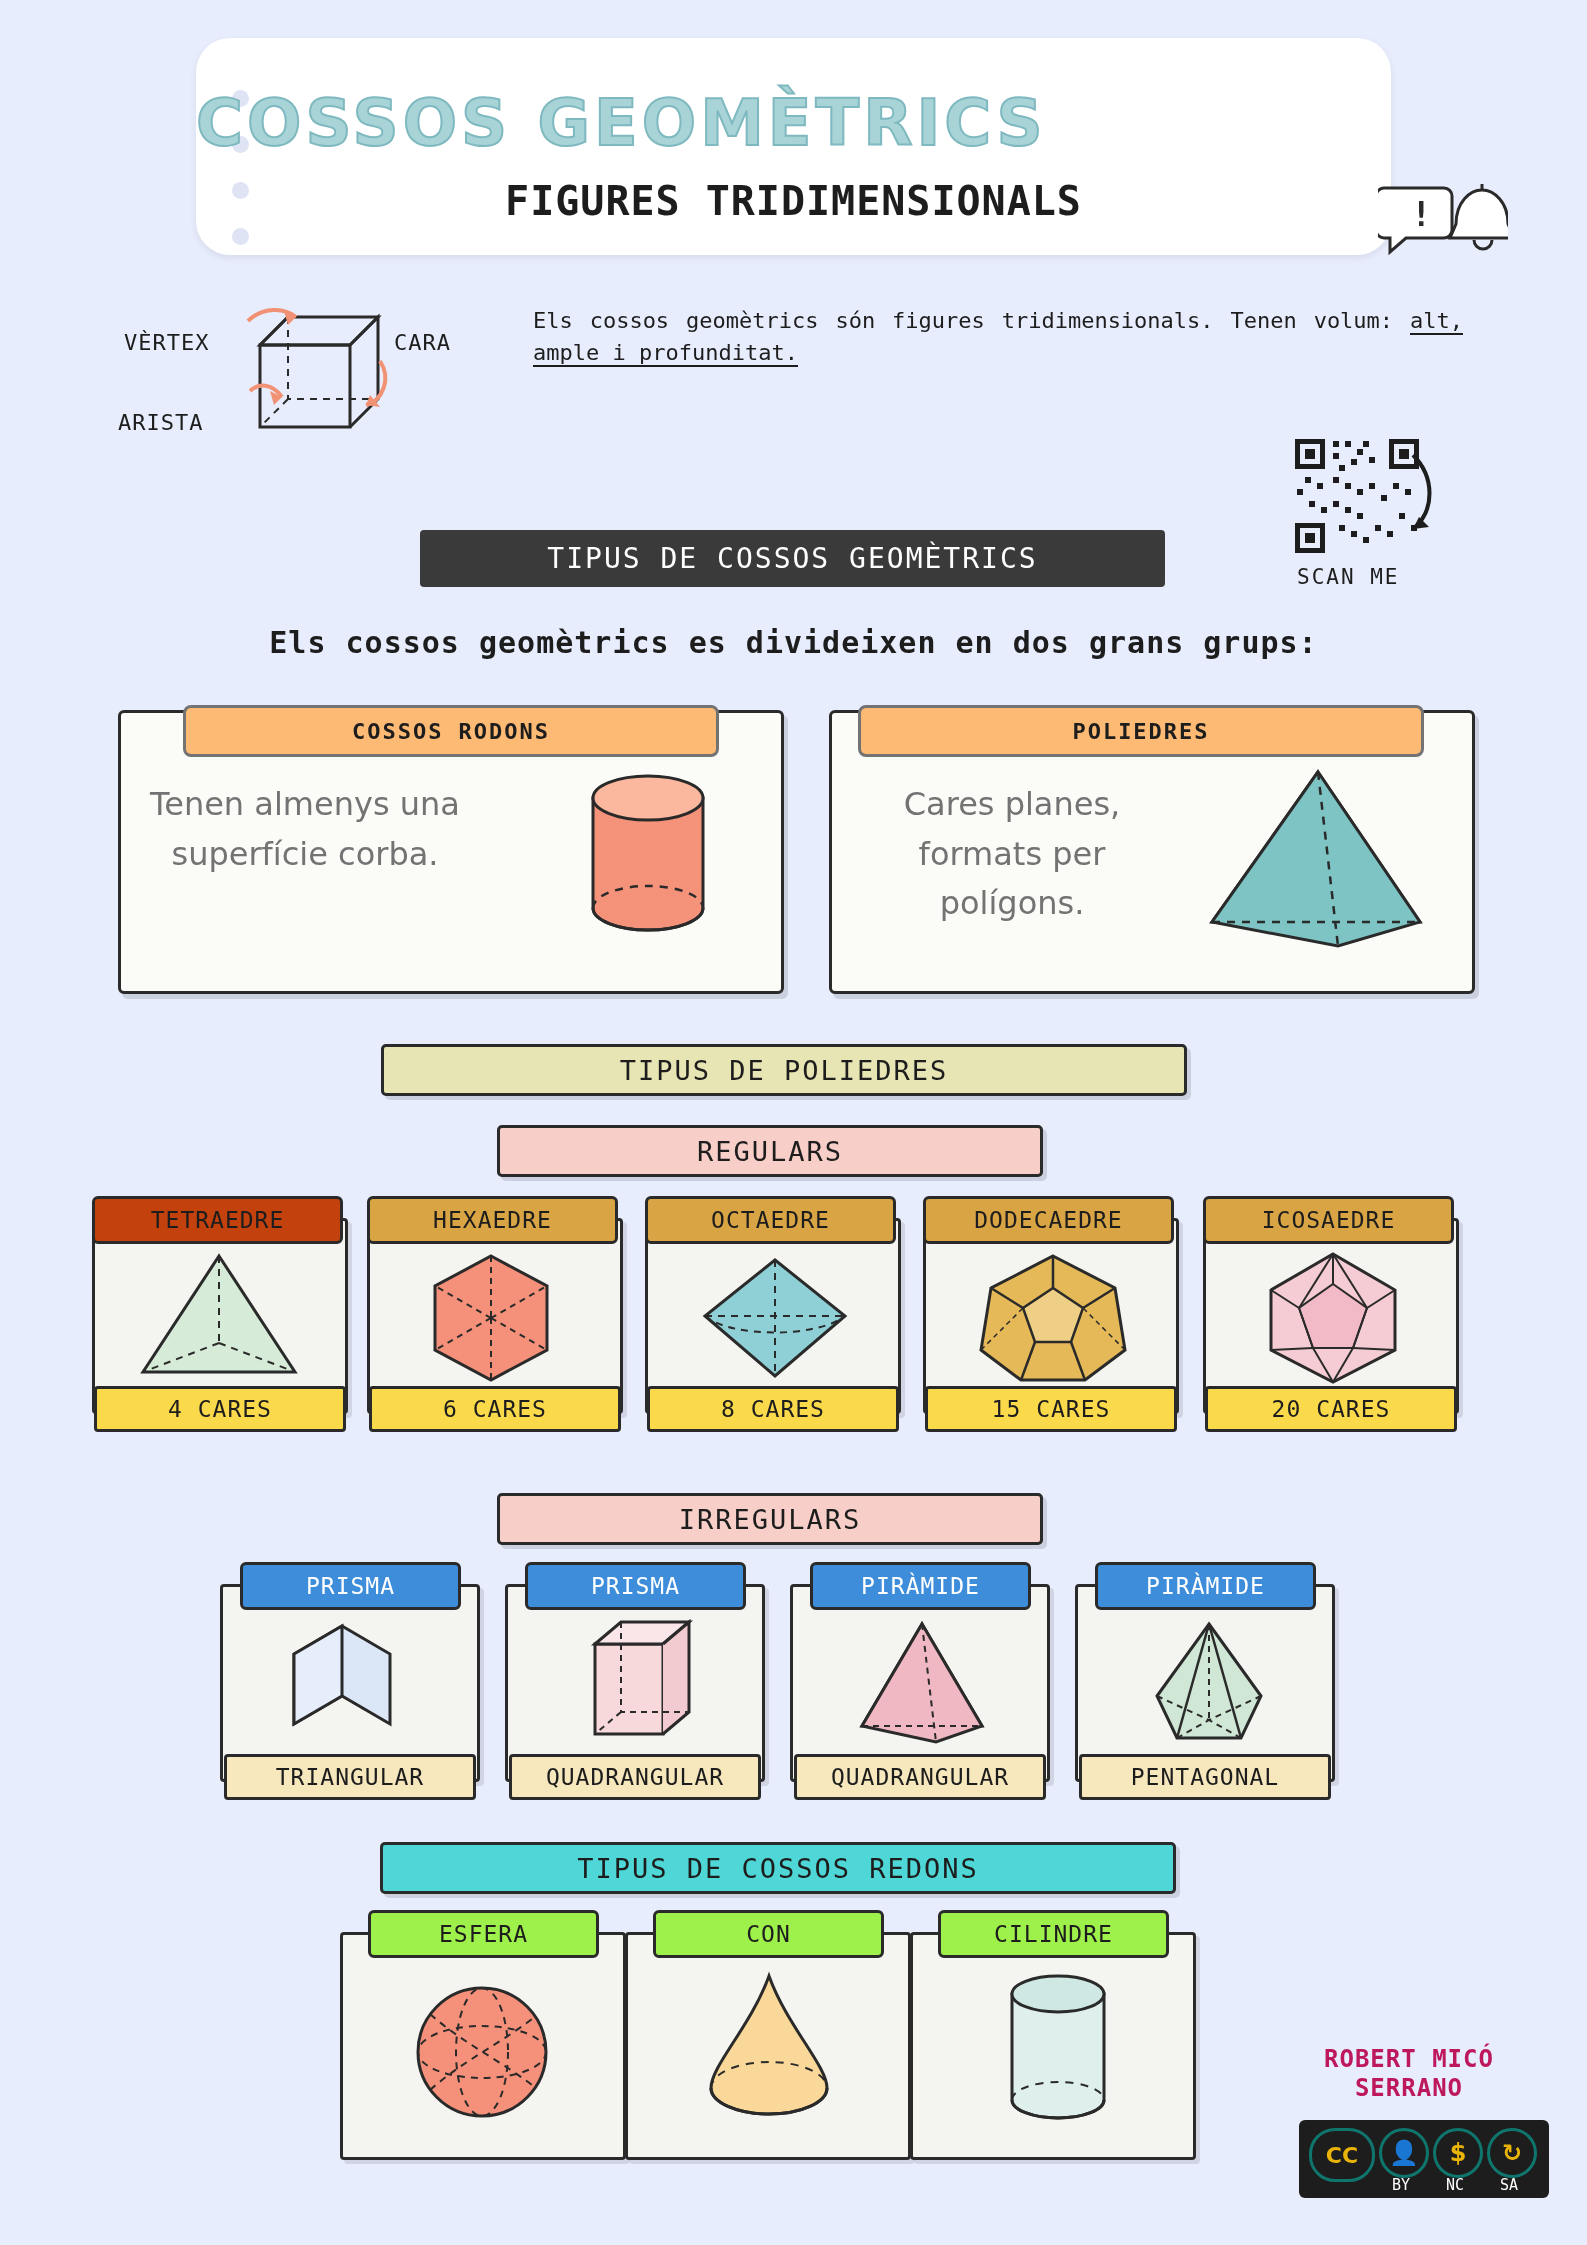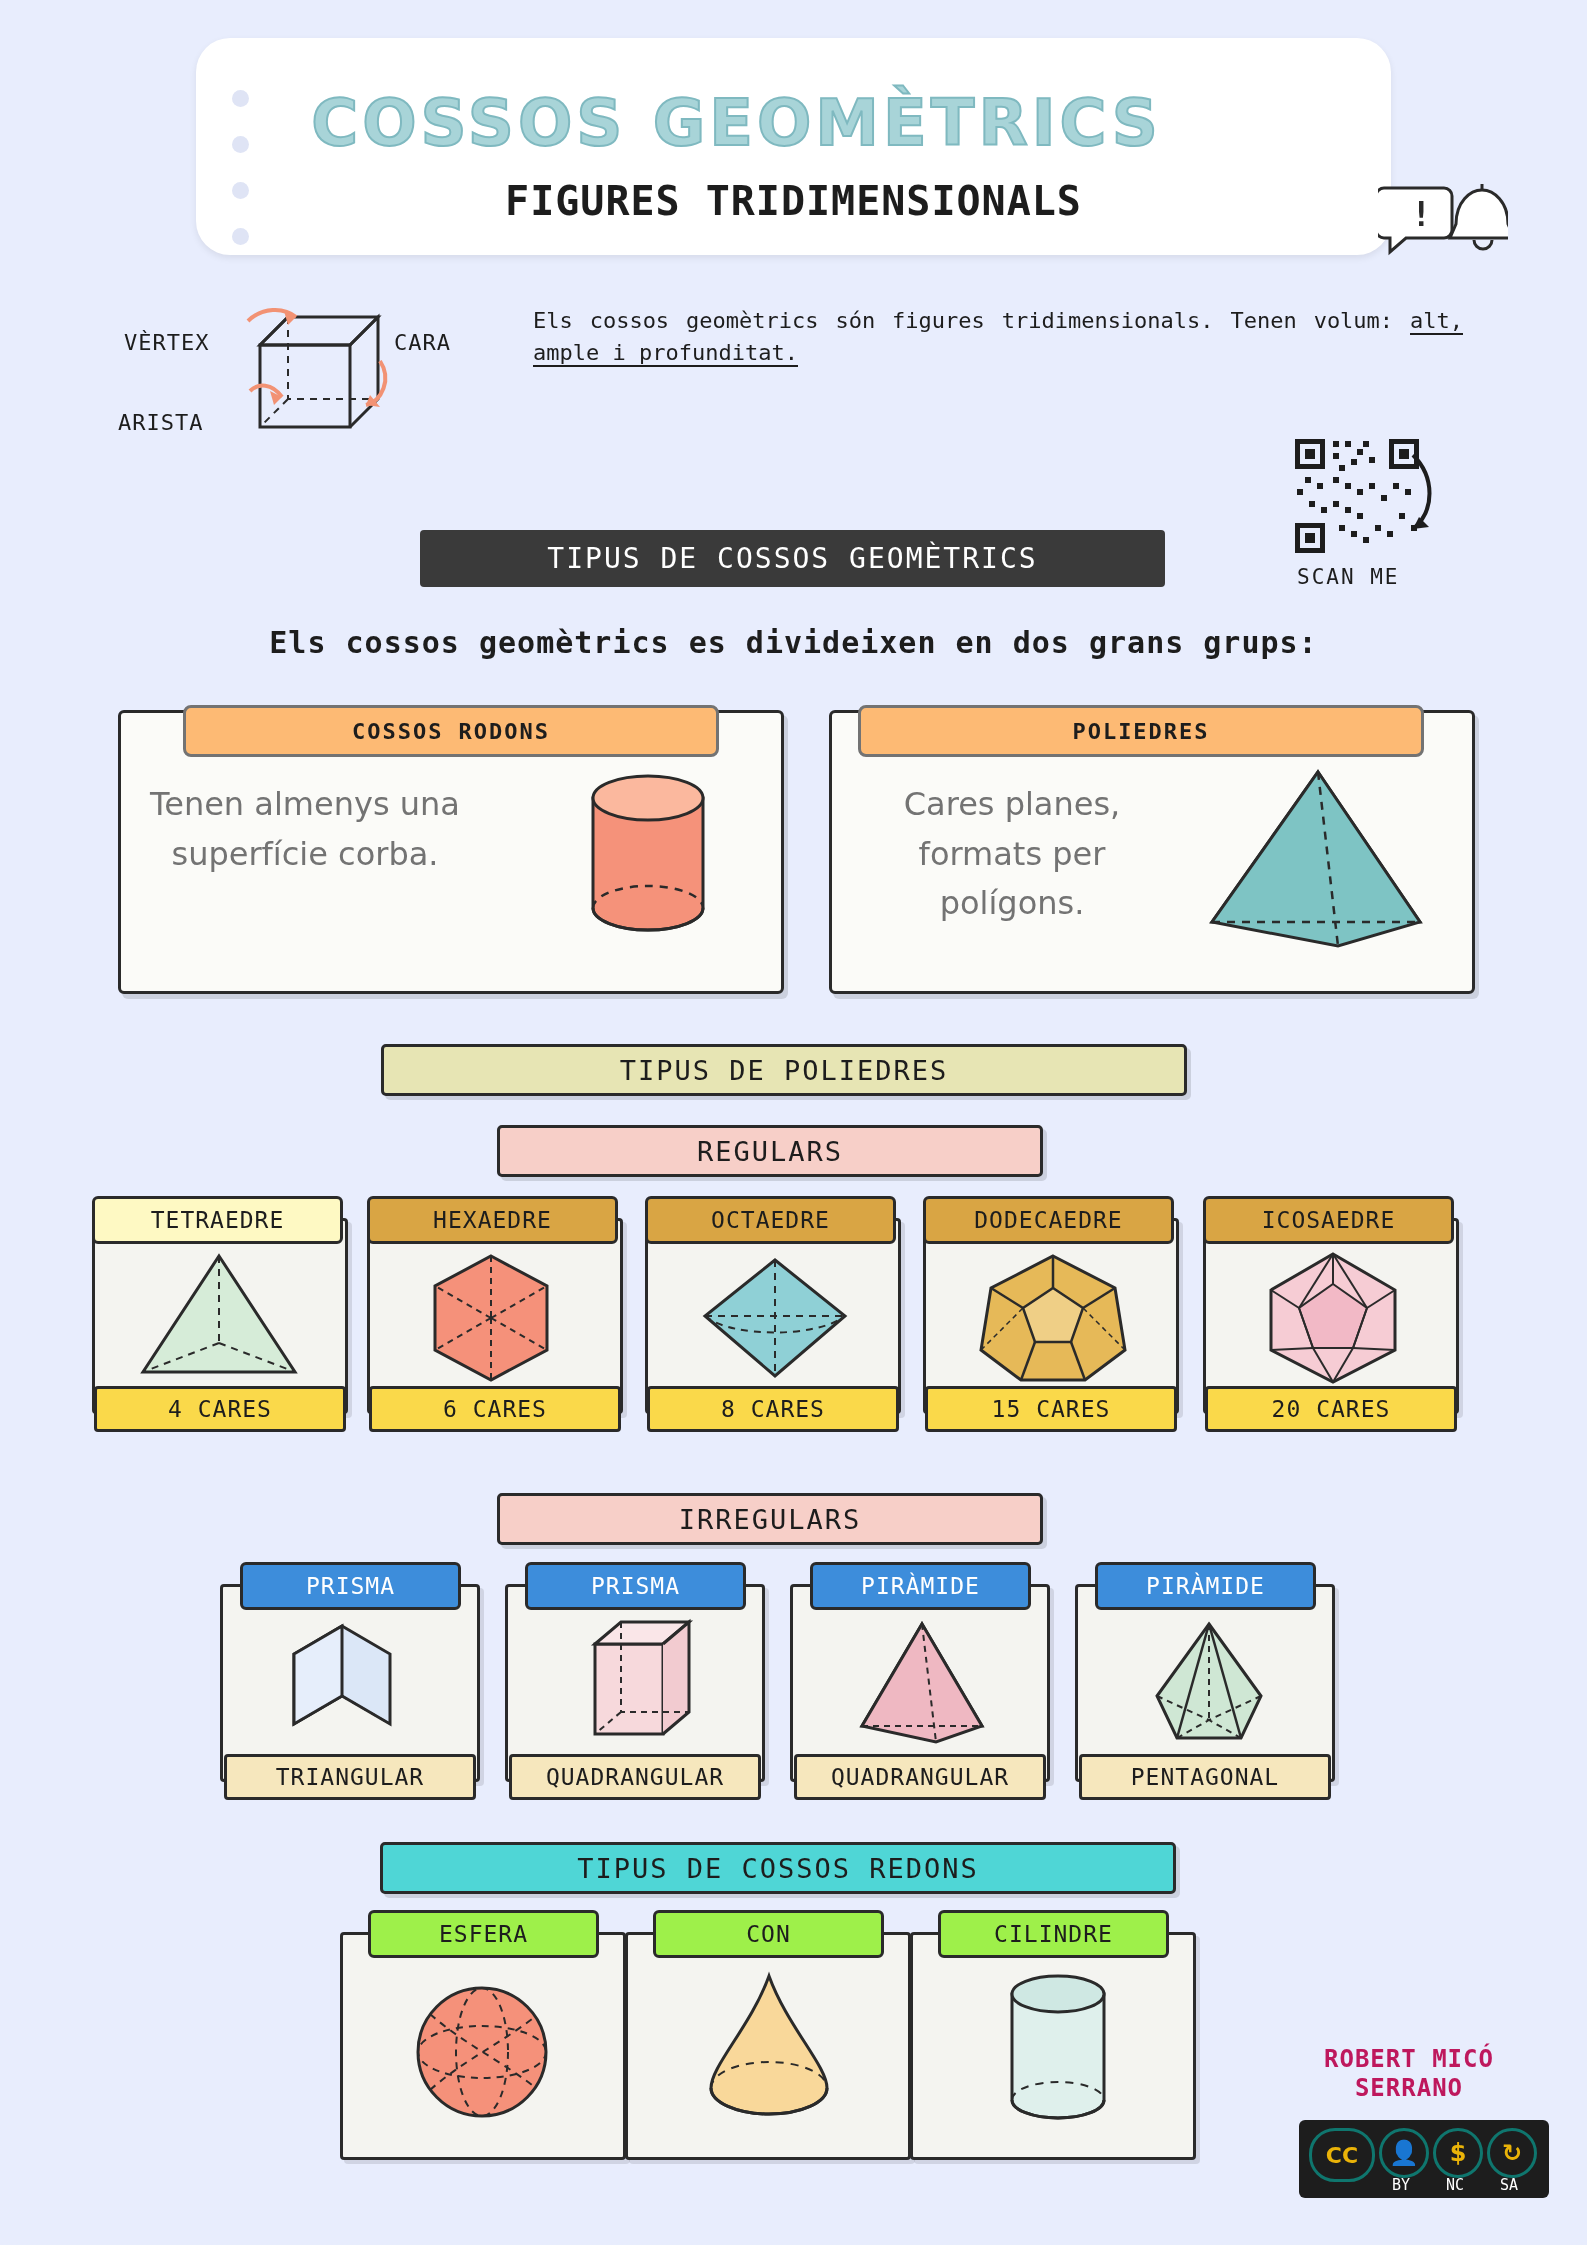--- a/index.html
+++ b/index.html
@@ -13,21 +13,21 @@
   .page{position:relative;width:1587px;height:2245px;}
 
   
   .header-card{
     position:absolute;left:196px;top:38px;width:1195px;height:217px;
     background:#ffffff;border-radius:34px;
     box-shadow:0 3px 7px rgba(0,0,0,.08);
   }
   .punch{position:absolute;left:232px;width:17px;height:17px;border-radius:50%;background:#dfe4f5;}
   .title-main{
-    position:absolute;left:0;top:48px;width:1081px;text-align:center;
+    position:absolute;left:0;top:48px;width:1081px;
     font-family:"DejaVu Sans", sans-serif;
     font-size:64px;font-weight:bold;letter-spacing:4px;
     color:#a8d4d8;
     -webkit-text-stroke:2px #7fb9c0;
   }
   .title-sub{
     position:absolute;left:0;top:140px;width:1195px;text-align:center;
     font-family:"DejaVu Sans Mono", monospace;
     font-size:40px;font-weight:bold;letter-spacing:1px;color:#1d1d1d;
   }
@@ -219,21 +219,21 @@
     <polygon points="128,12 230,162 148,186 22,162" fill="#7ec4c4" stroke="#2a2a2a" stroke-width="3"></polygon>
     <line x1="128" y1="12" x2="148" y2="186" stroke="#2a2a2a" stroke-width="2.5" stroke-dasharray="8 7"></line>
     <line x1="22" y1="162" x2="230" y2="162" stroke="#2a2a2a" stroke-width="2.5" stroke-dasharray="8 7"></line>
   </svg>
 
   <div class="sec-banner" style="left:497px;top:1125px;width:540px;background:#f7cfc8;">REGULARS</div>
   <div class="sec-banner" style="left:381px;top:1044px;width:800px;background:#e7e5b4;">TIPUS DE POLIEDRES</div>
 
   <div class="fig" style="left:92px;top:1196px;width:258px;height:240px;">
     <div class="fig-body" style="width:250px;height:190px;"></div>
-    <div class="fig-tab" style="width:245px;background:#fef9c3;">TETRAEDRE</div>
+    <div class="fig-tab" style="width:245px;background:#c2410c;">TETRAEDRE</div>
     <svg class="fig-svg" style="left:45px;top:52px;" width="165" height="135">
       <polygon points="82,8 158,124 6,124" fill="#d6ecd8" stroke="#2a2a2a" stroke-width="3"></polygon>
       <line x1="82" y1="8" x2="82" y2="95" stroke="#2a2a2a" stroke-width="2" stroke-dasharray="7 6"></line>
       <line x1="82" y1="95" x2="6" y2="124" stroke="#2a2a2a" stroke-width="2" stroke-dasharray="7 6"></line>
       <line x1="82" y1="95" x2="158" y2="124" stroke="#2a2a2a" stroke-width="2" stroke-dasharray="7 6"></line>
     </svg>
     <div class="fig-foot" style="left:2px;top:190px;width:246px;background:#fad94a;">4 CARES</div>
   </div>
 
   <div class="fig" style="left:367px;top:1196px;width:258px;height:240px;">

